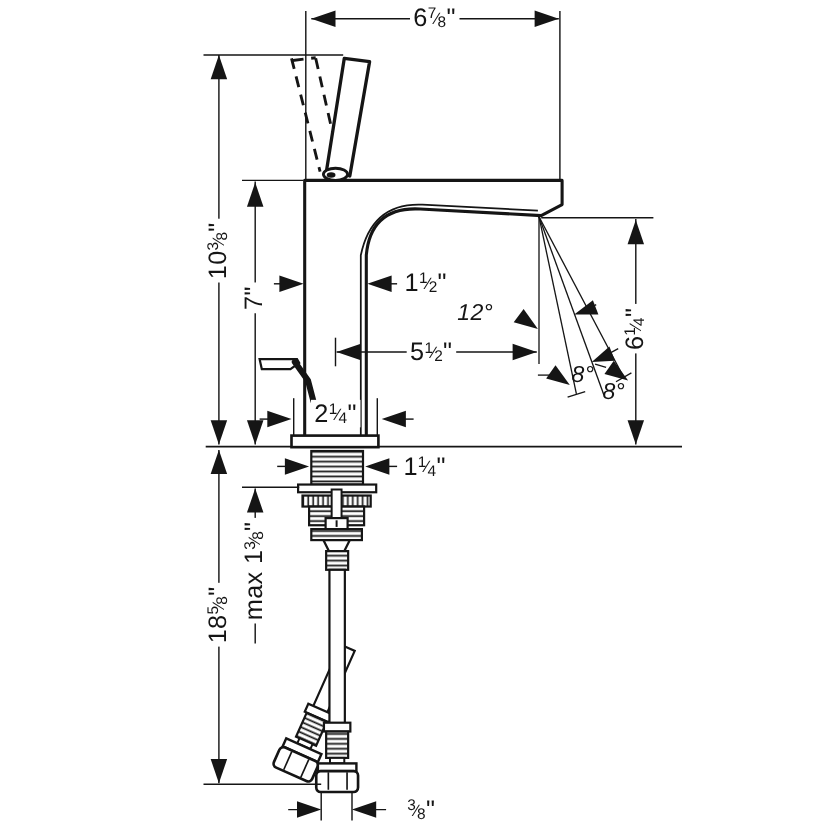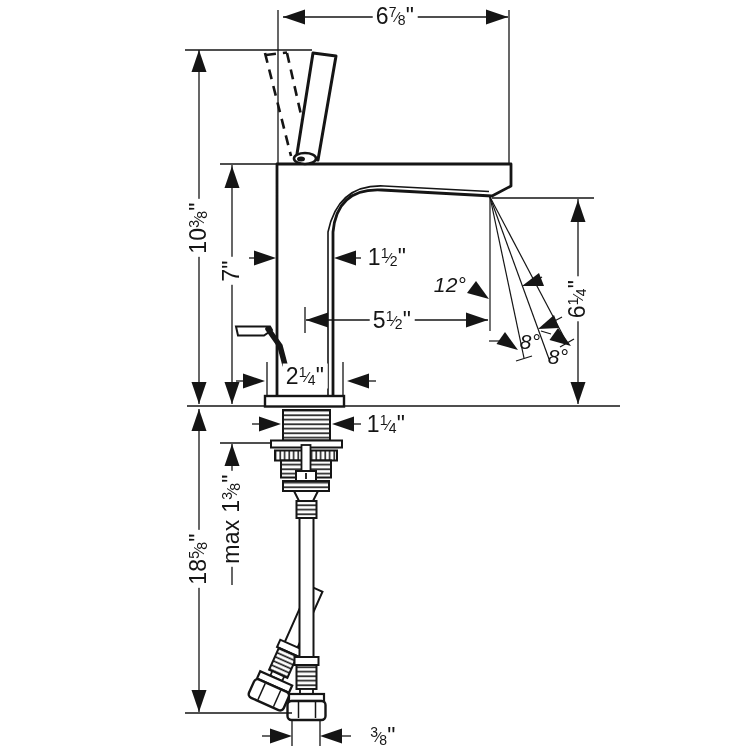--- a/index.html
+++ b/index.html
@@ -198,21 +198,21 @@
 </div>
 
 <div class="dim-label" style="left:387px;top:257px">
   <span>1</span><span class="fn">1</span><span class="fs">⁄</span><span class="fd">2</span><span>"</span>
 </div>
 
 <div class="dim-label" style="left:392px;top:320px">
   <span>5</span><span class="fn">1</span><span class="fs">⁄</span><span class="fd">2</span><span>"</span>
 </div>
 
-<div class="dim-label angle" style="left:450px;top:284px">12°</div>
+<div class="dim-label angle" style="left:432px;top:284px">12°</div>
 <div class="dim-label angle" style="left:530px;top:341px">8°</div>
 <div class="dim-label angle" style="left:558px;top:356px">8°</div>
 
 <div class="dim-label rot" style="left:577px;top:299px">
   <span>6</span><span class="fn">1</span><span class="fs">⁄</span><span class="fd">4</span><span>"</span>
 </div>
 
 <div class="dim-label" style="left:305px;top:376px">
   <span>2</span><span class="fn">1</span><span class="fs">⁄</span><span class="fd">4</span><span>"</span>
 </div>

